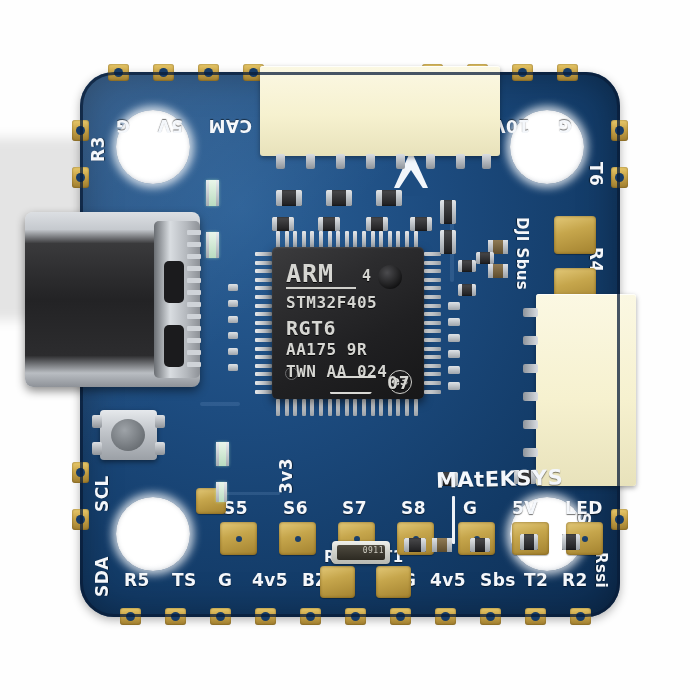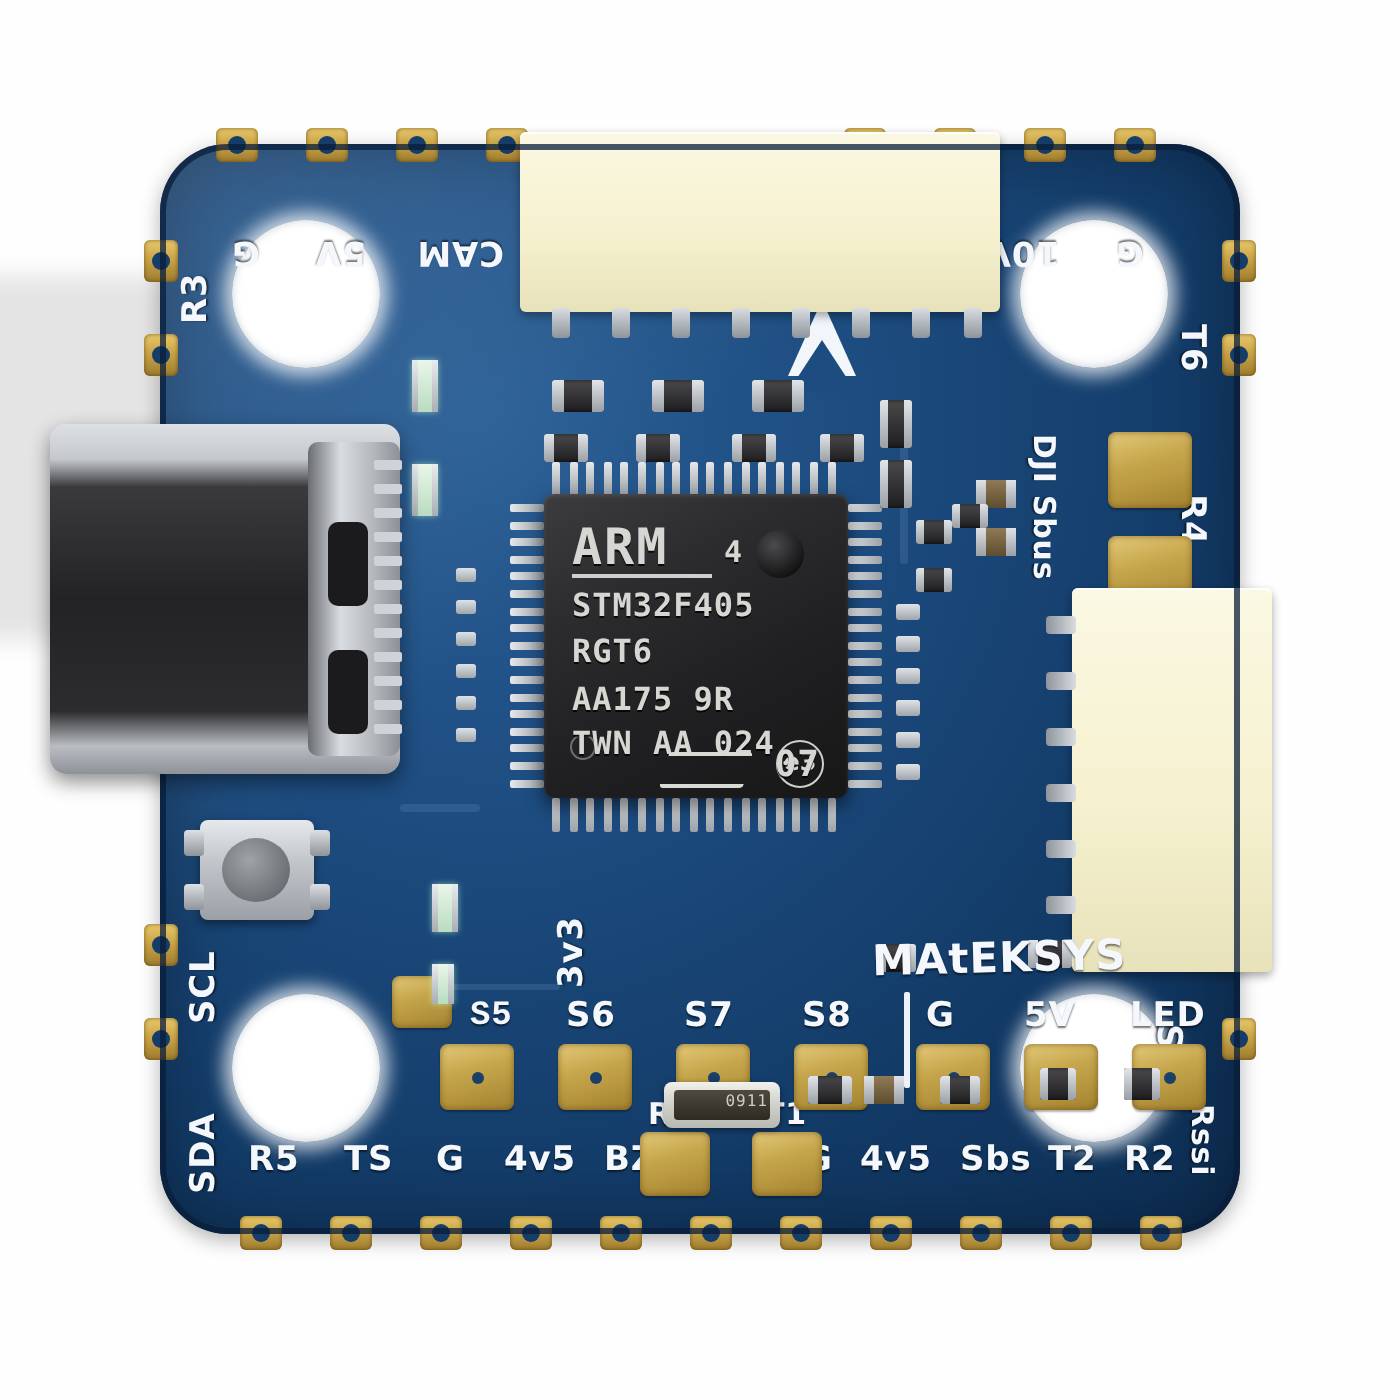--- a/index.html
+++ b/index.html
@@ -84,21 +84,21 @@
   }
   .mcu-txt{
     position:absolute;color:#d6d6d2;font-family:"DejaVu Sans Mono",monospace;
     font-weight:700;letter-spacing:.5px;white-space:nowrap;
     text-shadow:0 1px 0 rgba(0,0,0,.8);
   }
   .mcu-arm{left:14px;top:12px;font-size:25px;letter-spacing:1px;}
   .mcu-arm-ul{position:absolute;left:14px;top:40px;width:70px;height:2px;background:#cfcfcb;}
   .mcu-4{left:90px;top:20px;font-size:15px;}
   .mcu-l2{left:14px;top:46px;font-size:16px;}
-  .mcu-l3{left:14px;top:69px;font-size:16px;}
+  .mcu-l3{left:14px;top:69px;font-size:20px;}
   .mcu-l4{left:14px;top:93px;font-size:16px;}
   .mcu-l5{left:14px;top:115px;font-size:16px;}
   .mcu-07{right:14px;bottom:6px;font-size:18px;}
   .st-logo{
     position:absolute;left:62px;bottom:6px;width:40px;height:20px;
     color:#dadad6;font-family:"DejaVu Serif",serif;font-style:italic;font-weight:700;
     font-size:19px;
   }
   .st-logo::before{
     content:"";position:absolute;left:-2px;top:3px;width:42px;height:14px;
@@ -375,21 +375,21 @@
     <div class="silk" style="left:172px;top:500px;">4v5</div>
     <div class="silk" style="left:222px;top:500px;">BZ-</div>
 
     <div class="silk" style="left:322px;top:500px;">G</div>
     <div class="silk" style="left:350px;top:500px;">4v5</div>
     <div class="silk" style="left:400px;top:500px;">Sbs</div>
     <div class="silk" style="left:444px;top:500px;">T2</div>
     <div class="silk" style="left:482px;top:500px;">R2</div>
 
     <div class="silk rotCCW" style="left:198px;top:422px;">3v3</div>
-    <div class="silk" style="left:155px;top:428px;font-family:Liberation Mono, monospace;">S5</div>
+    <div class="silk" style="left:143px;top:428px;">S5</div>
     <div class="silk" style="left:203px;top:428px;">S6</div>
     <div class="silk" style="left:262px;top:428px;">S7</div>
     <div class="silk" style="left:321px;top:428px;">S8</div>
     <div class="silk" style="left:383px;top:428px;">G</div>
     <div class="silk" style="left:432px;top:428px;">5V</div>
     <div class="silk" style="left:485px;top:428px;">LED</div>
     <div class="silkline" style="left:372px;top:424px;width:3px;height:48px;"></div>
 
     <div class="silk sm" style="left:244px;top:478px;">R1</div>
     <div class="silk sm" style="left:302px;top:478px;">T1</div>

